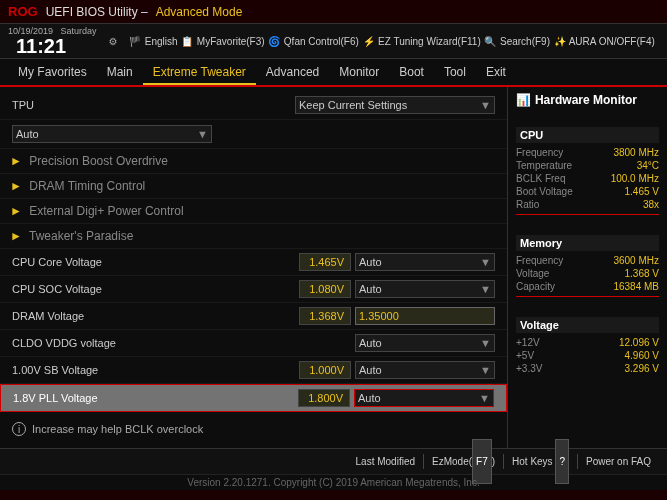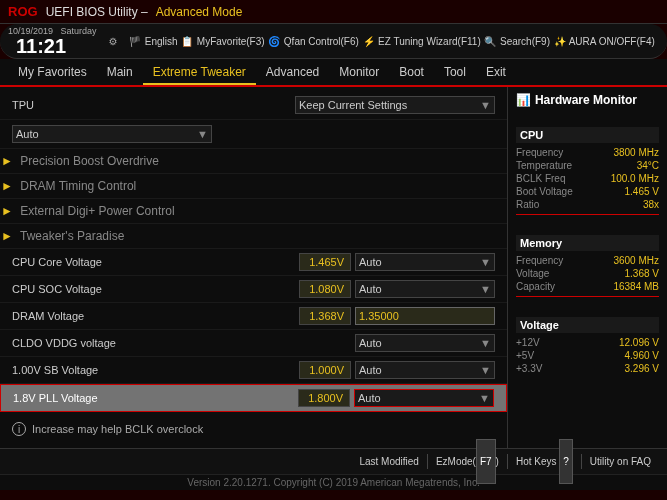--- a/index.html
+++ b/index.html
@@ -38,21 +38,20 @@
     }
 
     
     .info-bar {
       background: #111;
       display: flex;
       align-items: center;
       padding: 2px 8px;
       gap: 12px;
       border-bottom: 1px solid #333;
-      border-radius: 18px;
     }
     .datetime {
       display: flex;
       flex-direction: column;
     }
     .datetime .date-line {
       font-size: 9px;
       color: #aaa;
     }
     .datetime .time-line {
@@ -109,21 +108,21 @@
     }
 
     .menu-item {
       padding: 5px 12px;
       cursor: pointer;
       display: flex;
       align-items: center;
       justify-content: space-between;
       border-bottom: 1px solid #1a1a1a;
     }
-    .menu-item.sub-header { color: #888; padding-left: 1px; align-items: center; }
+    .menu-item.sub-header { color: #888; padding-left: 10px; align-items: center; }
     .arrow-right { color: #e8c020; margin-right: 4px; }
 
     .item-with-controls {
       padding: 4px 12px;
       display: flex;
       align-items: center;
       gap: 4px;
       border-bottom: 1px solid #1a1a1a;
     }
     .item-label-left { flex: 1; color: #ccc; font-size: 11px; }
@@ -421,18 +420,18 @@
       <span class="hw-label">+3.3V</span>
       <span class="hw-value">3.296 V</span>
     </div>
   </div>
 </div>
 
 <div class="status-bar">
   <span class="status-item">Last Modified</span>
   <span class="status-item">EzMode(<span class="key-hint">F7</span>)</span>
   <span class="status-item">Hot Keys <span class="key-hint">?</span></span>
-  <span class="status-item">Utility on FAQ</span>
+  <span class="status-item">Power on FAQ</span>
 </div>
 
 <div class="version-bar">
   <span>Version 2.20.1271. Copyright (C) 2019 American Megatrends, Inc.</span>
 </div>
 
 </body></html>

